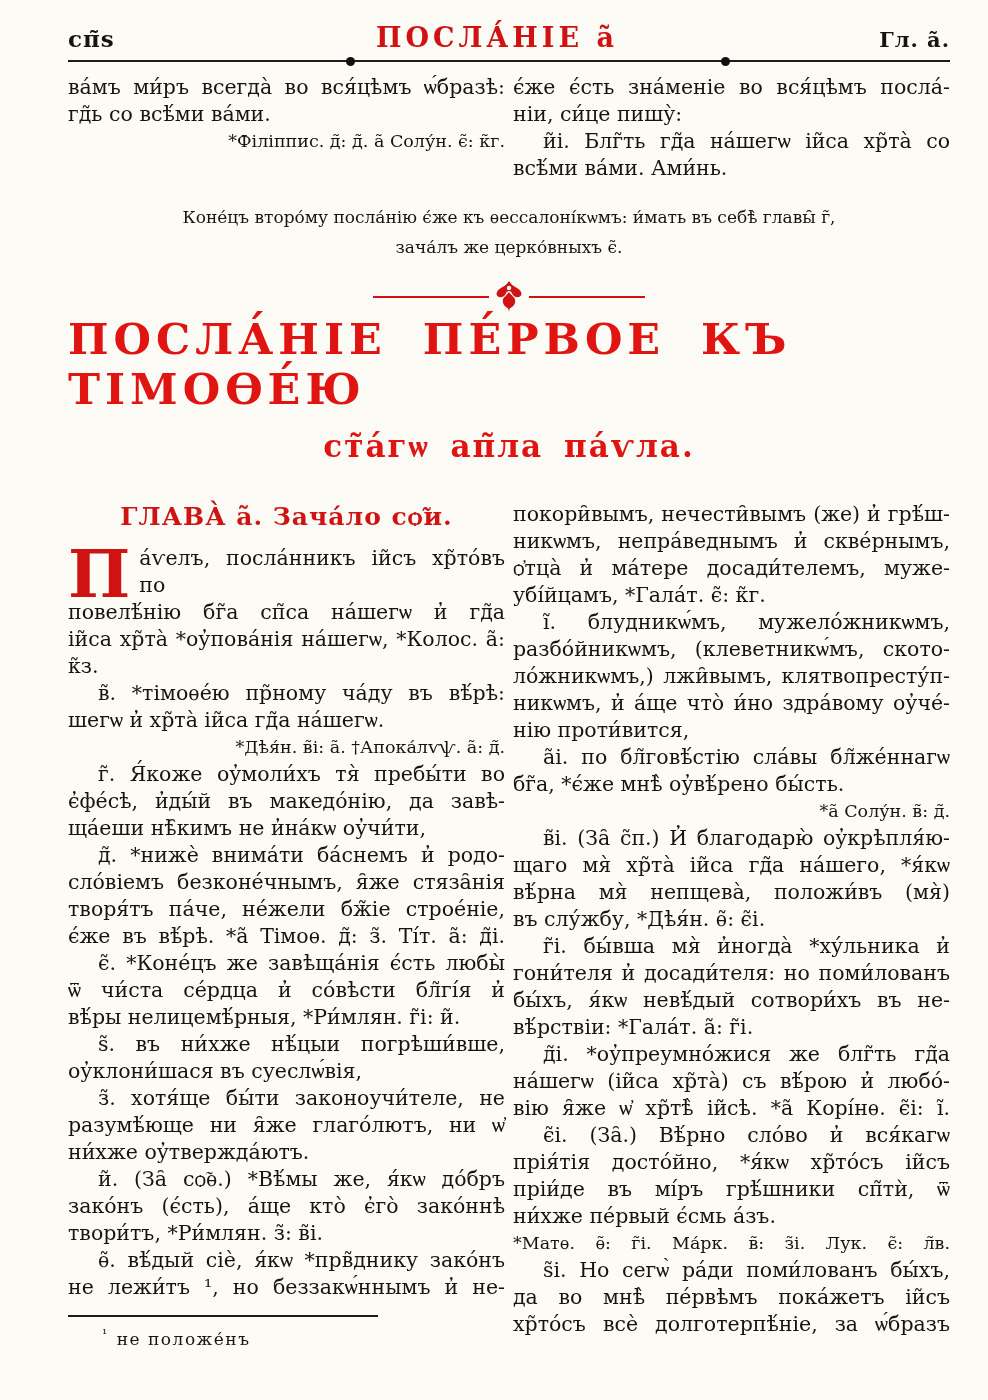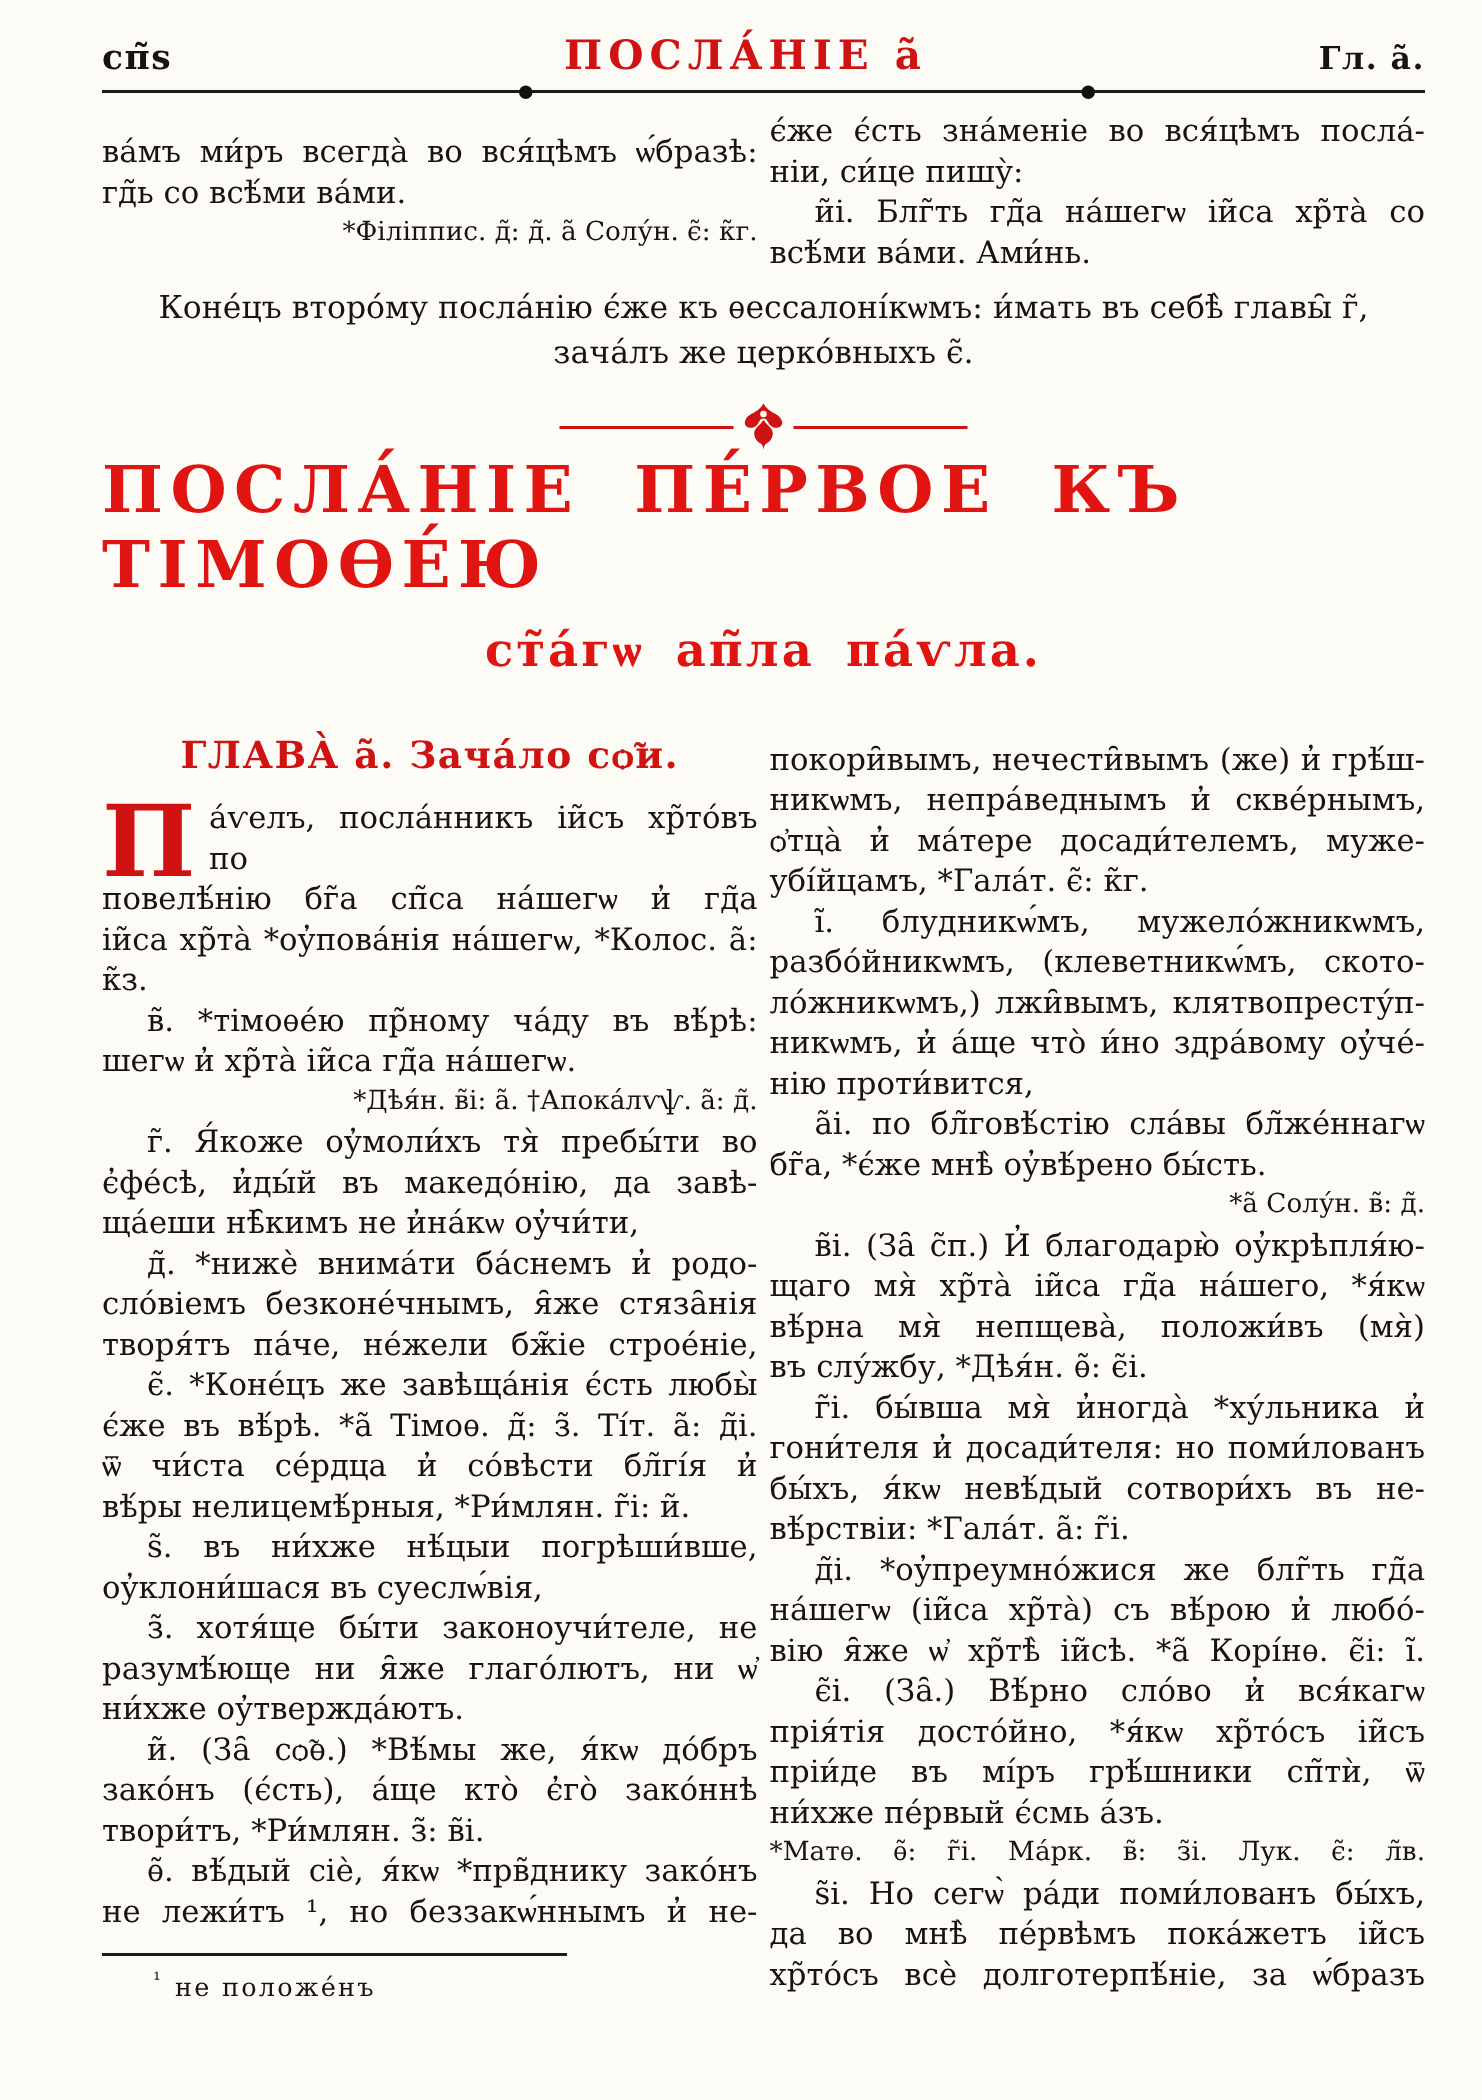--- a/index.html
+++ b/index.html
@@ -17,35 +17,35 @@
   
   .header{display:flex;align-items:baseline;justify-content:space-between;}
   .pagenum{font-size:23px;font-weight:bold;letter-spacing:1px;}
   .runtitle{font-size:27px;font-weight:bold;color:var(--accent-red);letter-spacing:4px;}
   .chlabel{font-size:21px;font-weight:bold;letter-spacing:1px;}
   .rule{margin-top:7px;position:relative;border-top:2.5px solid #1b1b1b;height:0;}
   .dot{position:absolute;top:-5px;width:9px;height:9px;background:#101010;border-radius:50%;}
   .dot.d1{left:31.5%;} .dot.d2{left:74%;}
 
   
-  .cols{display:flex;gap:8px;margin-top:12px;align-items:center;}
+  .cols{display:flex;gap:8px;margin-top:12px;}
   .col{flex:1 1 0;min-width:0;}
   .ln{font-size:20.5px;line-height:27px;}
   .j {text-align:justify;text-align-last:justify;}
   .jp{text-align:justify;text-align-last:justify;text-indent:30px;}
   .l {text-align:left;}
   .r {text-align:right;font-size:17.5px;}
   .rj{font-size:17.5px;text-align:justify;text-align-last:justify;}
   .drop{
     float:left;color:var(--accent-red);font-weight:bold;
     font-size:66px;line-height:50px;padding:4px 9px 0 0;
   }
 
   
-  .colophon{text-align:center;margin-top:8px;font-size:21px;line-height:30px;}
+  .colophon{text-align:center;margin-top:20px;font-size:17px;line-height:30px;}
   .ornament{display:flex;align-items:center;justify-content:center;margin:18px auto 0;width:272px;}
   .orn-line{flex:1;height:2px;background:var(--accent-red);}
   .orn-glyph{margin:0 2px;display:block;}
 
   
   .title{text-align:left;font-size:43px;font-weight:bold;
          color:var(--title-red);letter-spacing:5px;word-spacing:16px;}
   .subtitle{margin-top:14px;text-align:center;font-size:31px;font-weight:bold;
             color:var(--title-red);letter-spacing:2px;word-spacing:8px;}
 
@@ -118,22 +118,22 @@
           <div class="ln j">іи̃са хр̃та̀ *оу̓пова́нія на́шегѡ, *Колос. а̃: к̃з.</div>
           <div class="ln jp">в̃. *тімоѳе́ю пр̃ному ча́ду въ вѣ́рѣ:</div>
           <div class="ln l">шегѡ и̓ хр̃та̀ іи̃са гд̃а на́шегѡ.</div>
           <div class="ln r">*Дѣя́н. в̃і: а̃. †Апока́лѵѱ. а̃: д̃.</div>
           <div class="ln jp">г̃. Я́коже оу̓моли́хъ тя̀ пребы́ти во</div>
           <div class="ln j">є̓фе́сѣ, и̓ды́й въ македо́нію, да завѣ-</div>
           <div class="ln l">ща́еши нѣ̑кимъ не и̓на́кѡ оу̓чи́ти,</div>
           <div class="ln jp">д̃. *нижѐ внима́ти ба́снемъ и̓ родо-</div>
           <div class="ln j">сло́віемъ безконе́чнымъ, я̑же стяза̑нія</div>
           <div class="ln j">творя́тъ па́че, не́жели бж̃іе строе́ніе,</div>
+          <div class="ln j">є́же въ вѣ́рѣ. *а̃ Тімоѳ. д̃: з̃. Ті́т. а̃: д̃і.</div>
           <div class="ln jp">є̃. *Коне́цъ же завѣща́нія є́сть любы̀</div>
-          <div class="ln j">є́же въ вѣ́рѣ. *а̃ Тімоѳ. д̃: з̃. Ті́т. а̃: д̃і.</div>
           <div class="ln j">ѿ чи́ста се́рдца и̓ со́вѣсти бл̃гі́я и̓</div>
           <div class="ln l">вѣ́ры нелицемѣ́рныя, *Ри́млян. г̃і: и̃.</div>
           <div class="ln jp">ѕ̃. въ ни́хже нѣ́цыи погрѣши́вше,</div>
           <div class="ln l">оу̓клони́шася въ суеслѡ́вія,</div>
           <div class="ln jp">з̃. хотя́ще бы́ти законоучи́теле, не</div>
           <div class="ln j">разумѣ́юще ни я̑же глаго́лютъ, ни ѡ̓</div>
           <div class="ln l">ни́хже оу̓твержда́ютъ.</div>
           <div class="ln jp">и̃. (За̑ сѻ̃ѳ.) *Вѣ́мы же, я́кѡ до́бръ</div>
           <div class="ln j">зако́нъ (є́сть), а́ще кто̀ є̓го̀ зако́ннѣ</div>
           <div class="ln l">твори́тъ, *Ри́млян. з̃: в̃і.</div>

